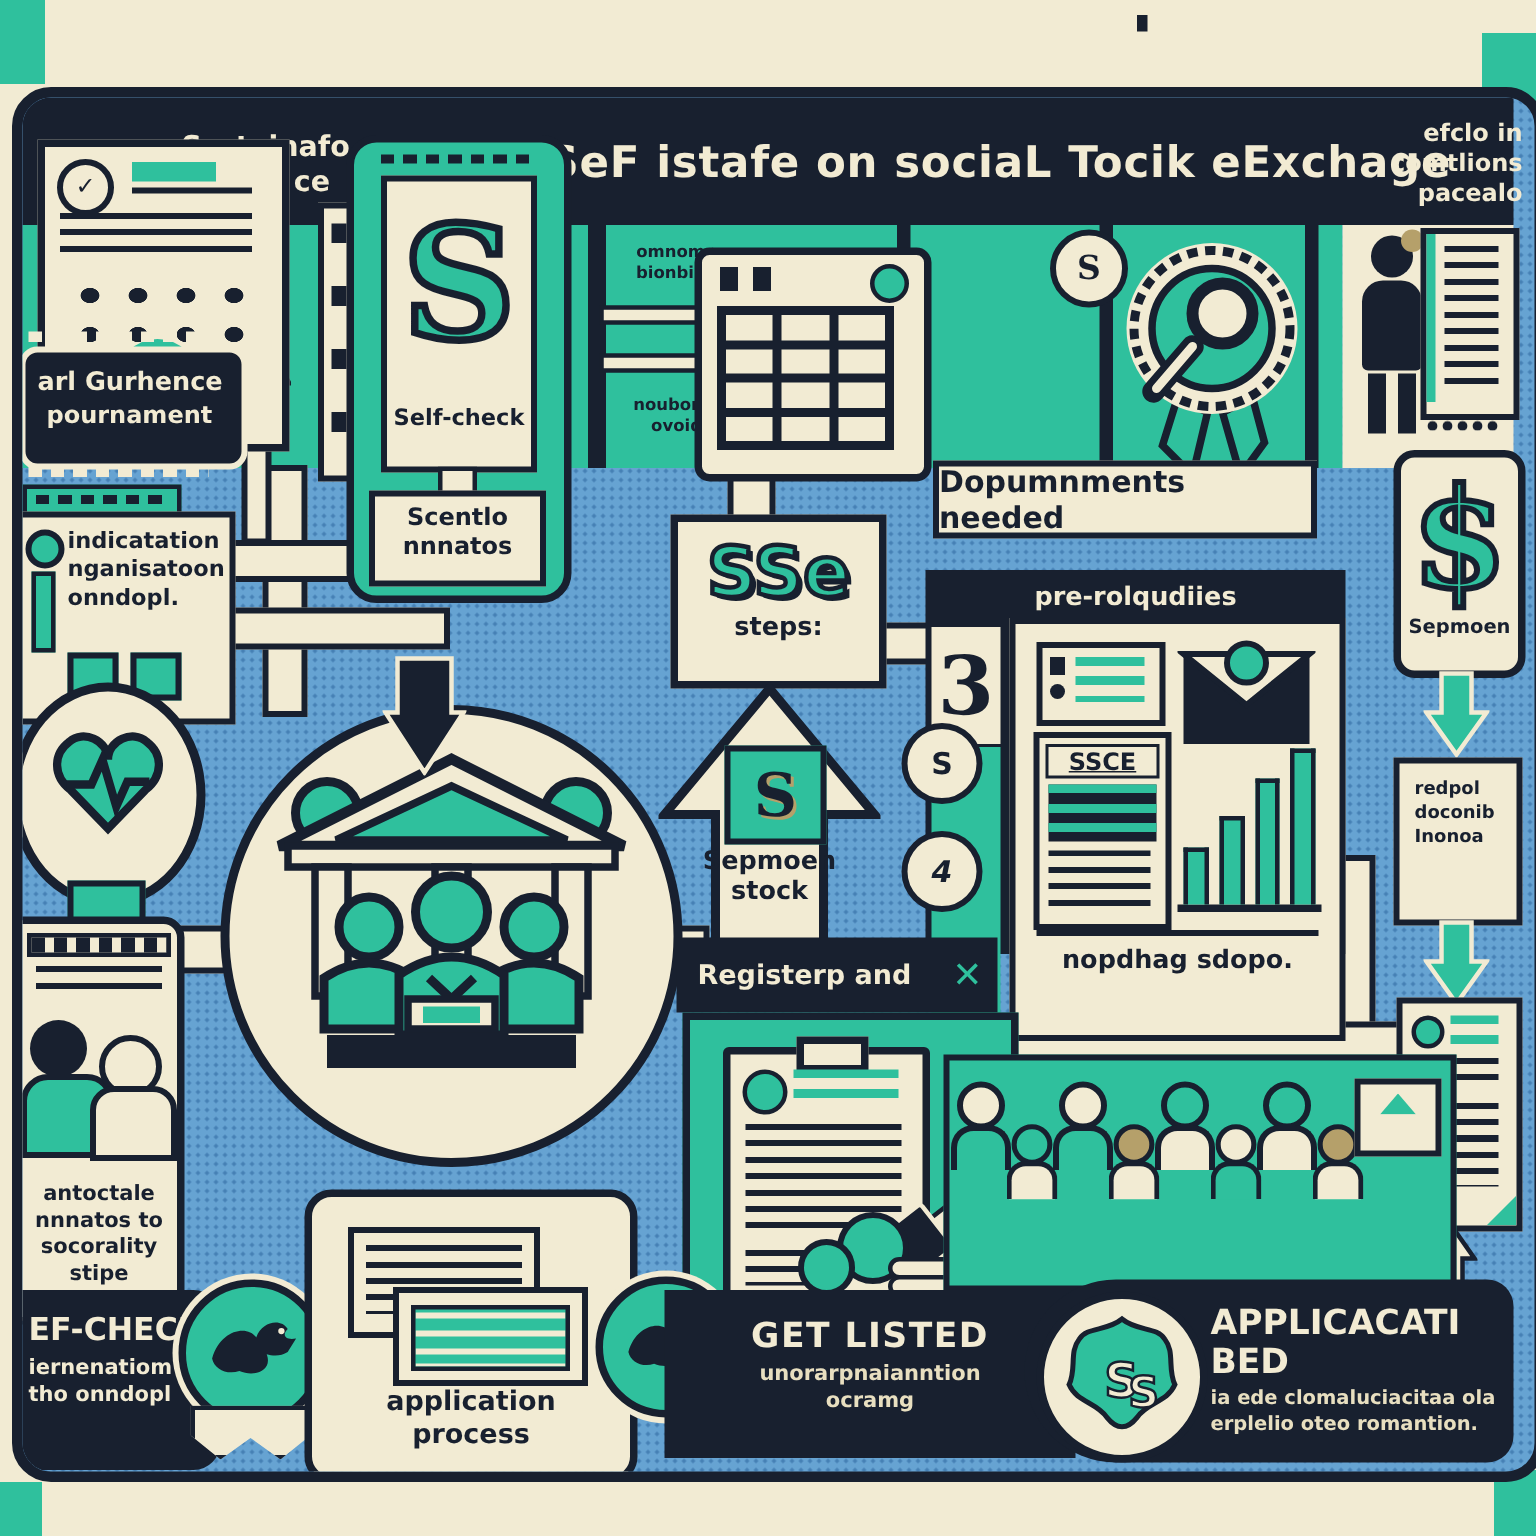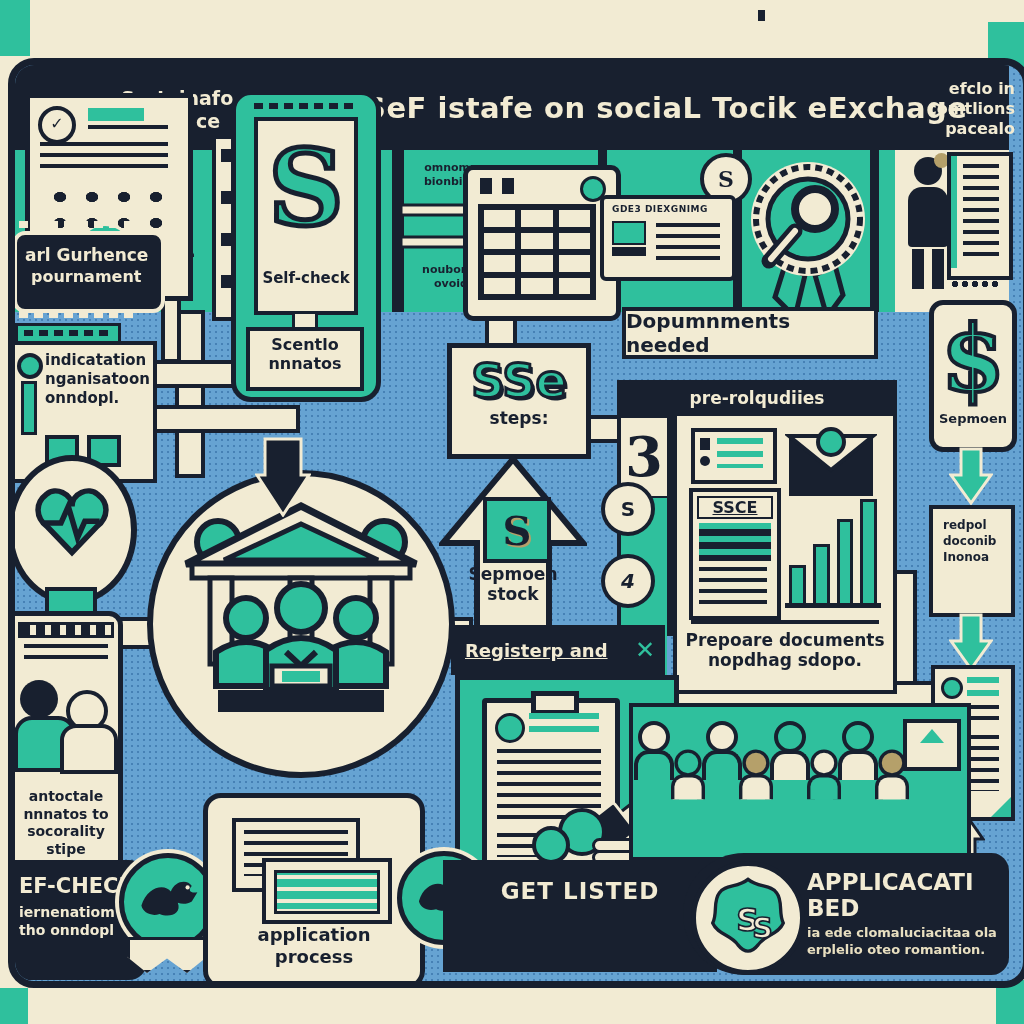--- a/index.html
+++ b/index.html
@@ -162,26 +162,20 @@
         <div class="cream"></div>
           <div class="cream"></div>
           <div class="cream"></div>
       </div>
     </div>
 
     <div class="abs badge-circ" style="left:685px;top:88px;width:44px;height:44px;font-size:22px;font-family:'DejaVu Serif',serif;">
       <span>S</span>
     </div>
 
-    <div class="abs card" style="left:585px;top:130px;width:128px;height:78px;border-width:4px;border-radius:6px;">
-      <div class="b t-navy" style="font-size:9px;margin:5px 0 0 8px;letter-spacing:.5px;">GDE3 DIEXGNIMG</div>
-      <div class="abs green" style="left:8px;top:22px;width:30px;height:20px;border:2px solid #18202f;"></div>
-      <div class="abs navy" style="left:8px;top:48px;width:34px;height:9px;"></div>
-      <div class="abs lines-navy" style="left:52px;top:24px;width:64px;height:38px;"></div>
-    </div>
 
     <svg class="abs" style="left:730px;top:82px;" width="127" height="195" viewBox="0 0 127 195">
       <polygon points="40,118 60,128 50,170 30,150" fill="#2fc09d" stroke="#18202f" stroke-width="5"></polygon>
       <polygon points="90,118 70,128 82,170 98,148" fill="#2fc09d" stroke="#18202f" stroke-width="5"></polygon>
       <circle cx="63" cy="72" r="57" fill="#f2ebd3"></circle>
       <circle cx="63" cy="72" r="52" fill="none" stroke="#18202f" stroke-width="6" stroke-dasharray="7 5"></circle>
       <circle cx="63" cy="72" r="40" fill="#2fc09d" stroke="#18202f" stroke-width="5"></circle>
       <line x1="50" y1="84" x2="24" y2="114" stroke="#18202f" stroke-width="15" stroke-linecap="round"></line>
       <line x1="50" y1="84" x2="26" y2="112" stroke="#f2ebd3" stroke-width="6" stroke-linecap="round"></line>
       <circle cx="70" cy="62" r="20" fill="#f2ebd3" stroke="#18202f" stroke-width="8"></circle>
@@ -271,21 +265,20 @@
           <div class="lines-navy" style="margin:6px 10px 0 6px;height:38px;"></div>
         </div>
         <div class="abs" style="left:108px;top:86px;width:96px;height:106px;display:flex;align-items:flex-end;gap:7px;border-bottom:5px solid #18202f;padding:0 4px;box-sizing:border-box;">
             <div class="bar" style="height: 35%;"></div>
             <div class="bar" style="height: 55%;"></div>
             <div class="bar" style="height: 80%;"></div>
             <div class="bar" style="height: 100%;"></div>
           </div>
         <div class="abs navy" style="left:14px;top:204px;width:188px;height:4px;"></div>
         <div class="b t-navy ctr" style="position:absolute;left:0;top:214px;width:100%;font-size:17px;line-height:1.2;">
-          <div>Prepoare documents</div>
           <div>nopdhag sdopo.</div>
         </div>
       </div>
     </div>
 
     <svg class="abs" style="left:424px;top:390px;" width="148" height="215" viewBox="0 0 148 215">
       <polygon points="74,4 144,88 110,88 110,210 38,210 38,88 4,88" fill="#f2ebd3" stroke="#18202f" stroke-width="6"></polygon>
     </svg>
     <div class="abs green" style="left:468px;top:432px;width:60px;height:58px;border:4px solid #18202f;display:flex;align-items:center;justify-content:center;">
       <span class="b" style="font-family:'DejaVu Serif',serif;font-size:40px;color:#18202f;text-shadow:2px 2px 0 #b5a06a;">S</span>
@@ -339,21 +332,21 @@
       </div>
       <div class="abs b t-navy ctr" style="left:0;top:172px;width:100%;font-size:14px;line-height:1.25;">
         <div>antoctale</div>
         <div>nnnatos to</div>
         <div>socorality</div>
         <div>stipe</div>
       </div>
     </div>
 
     <div class="abs navy" style="left:436px;top:560px;width:214px;height:50px;display:flex;align-items:center;">
-      <span class="b t-cream" style="font-size:18px;margin-left:14px;flex:1;text-decoration:underline;">Registerp and</span>
+      <span class="b t-cream" style="font-size:18px;margin-left:14px;flex:1;">Registerp and</span>
       <span class="b" style="color:#2fc09d;font-size:24px;margin-right:10px;">✕</span>
     </div>
 
     <div class="abs green" style="left:440px;top:610px;width:214px;height:210px;border:5px solid #18202f;">
       <div class="abs card" style="left:22px;top:18px;width:128px;height:170px;border-width:5px;border-radius:4px;">
         <div class="abs cream" style="left:44px;top:-12px;width:38px;height:14px;border:5px solid #18202f;"></div>
         <div class="abs green circ" style="left:8px;top:10px;width:24px;height:24px;border:3px solid #18202f;"></div>
         <div class="abs lines-green" style="left:42px;top:10px;width:70px;height:24px;"></div>
         <div class="abs lines-navy" style="left:10px;top:46px;width:104px;height:76px;"></div>
         <div class="abs lines-navy" style="left:10px;top:130px;width:56px;height:24px;"></div>
@@ -440,20 +433,24 @@
 
     <div class="abs green circ" style="left:382px;top:786px;width:84px;height:84px;border:5px solid #18202f;box-shadow:0 0 0 4px #f2ebd3;">
       <svg width="66" height="56" viewBox="0 0 100 80" style="display:block;margin:12px auto 0;">
         <path d="M12,48 C20,20 46,16 54,28 C60,12 78,10 84,20 C78,26 82,31 92,29 L84,42 C78,46 70,46 64,44 C70,60 52,66 38,60 C26,64 14,58 12,48 Z" fill="#18202f"></path>
         <circle cx="78" cy="22" r="3" fill="#f2ebd3"></circle>
       </svg>
     </div>
 
     <div class="abs navy" style="left:428px;top:795px;width:274px;height:112px;">
       <div class="b t-cream ctr" style="font-size:23px;margin-top:18px;letter-spacing:1px;">GET LISTED</div>
+      <div class="b ctr" style="color:#e8dfc0;font-size:14px;line-height:1.25;margin-top:4px;">
+        <div>unorarpnaianntion</div>
+        <div>ocramg</div>
+      </div>
     </div>
     <div class="abs" style="left:706px;top:802px;width:0;height:96px;border-left:4px dotted #f2ebd3;"></div>
 
     <div class="abs navy" style="left:668px;top:788px;width:326px;height:122px;border-radius:62px 18px 18px 62px;display:flex;align-items:center;">
       <div class="abs badge-circ" style="left:8px;top:8px;width:104px;height:104px;border-width:5px;">
         <svg width="84" height="84" viewBox="0 0 100 100">
           <path d="M50,4 C62,14 78,10 84,20 C92,30 86,44 92,56 C86,70 70,70 62,82 C54,92 46,92 38,82 C30,70 14,70 8,56 C14,44 8,30 16,20 C22,10 38,14 50,4 Z" fill="#2fc09d" stroke="#18202f" stroke-width="4"></path>
           <text x="36" y="66" font-size="38" font-weight="bold" font-family="DejaVu Sans,sans-serif" fill="#f2ebd3" stroke="#18202f" stroke-width="2">S</text>
           <text x="55" y="74" font-size="34" font-weight="bold" font-family="DejaVu Sans,sans-serif" fill="#f2ebd3" stroke="#18202f" stroke-width="2">S</text>
         </svg>

